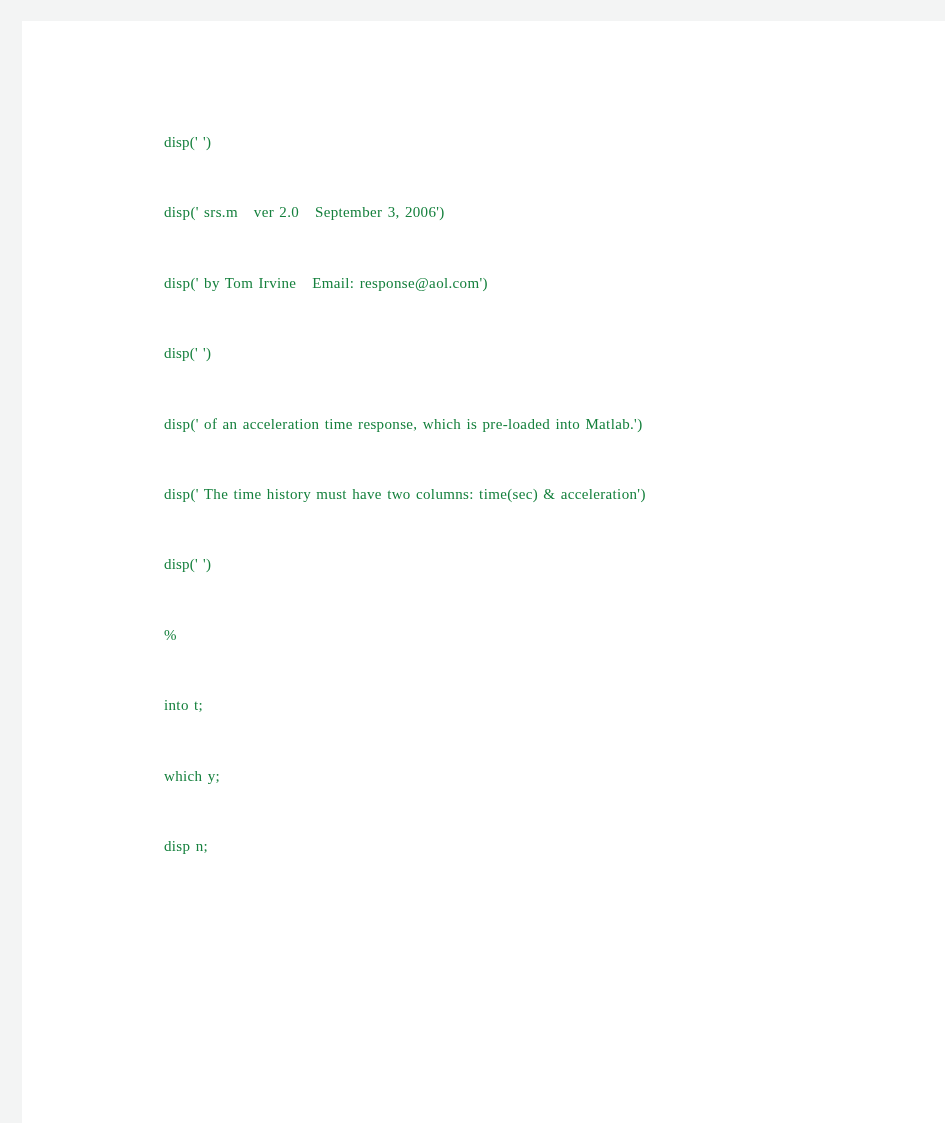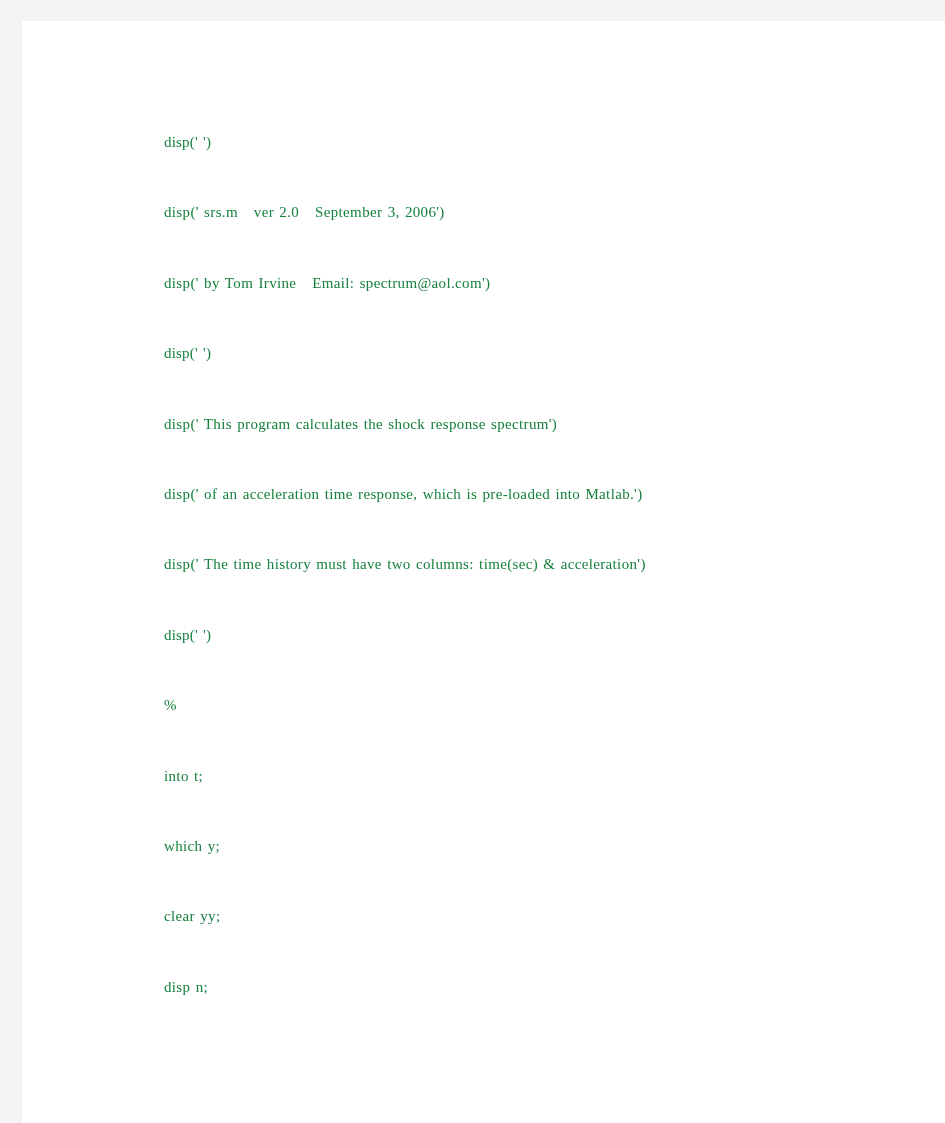--- a/index.html
+++ b/index.html
@@ -57,28 +57,26 @@
 </head>
 <body>
 
 <div class="page-canvas">
   <div class="page-sheet">
 
     <div class="code-body">
 
       <div class="code-line blank-arg">disp(' ')</div>
       <div class="code-line">disp(' srs.m   ver 2.0   September 3, 2006')</div>
-      <div class="code-line">disp(' by Tom Irvine   Email: spectrum@aol.com')</div>
+      <div class="code-line">disp(' by Tom Irvine   Email: response@aol.com')</div>
       <div class="code-line blank-arg">disp(' ')</div>
-      <div class="code-line">disp(' This program calculates the shock response spectrum')</div>
       <div class="code-line">disp(' of an acceleration time response, which is pre-loaded into Matlab.')</div>
       <div class="code-line">disp(' The time history must have two columns: time(sec) &amp; acceleration')</div>
       <div class="code-line blank-arg">disp(' ')</div>
       <div class="code-line">%</div>
       <div class="code-line">into t;</div>
       <div class="code-line">which y;</div>
-      <div class="code-line">clear yy;</div>
       <div class="code-line">disp n;</div>
 
     </div>
 
   </div>
 </div>
 
 </body></html>

